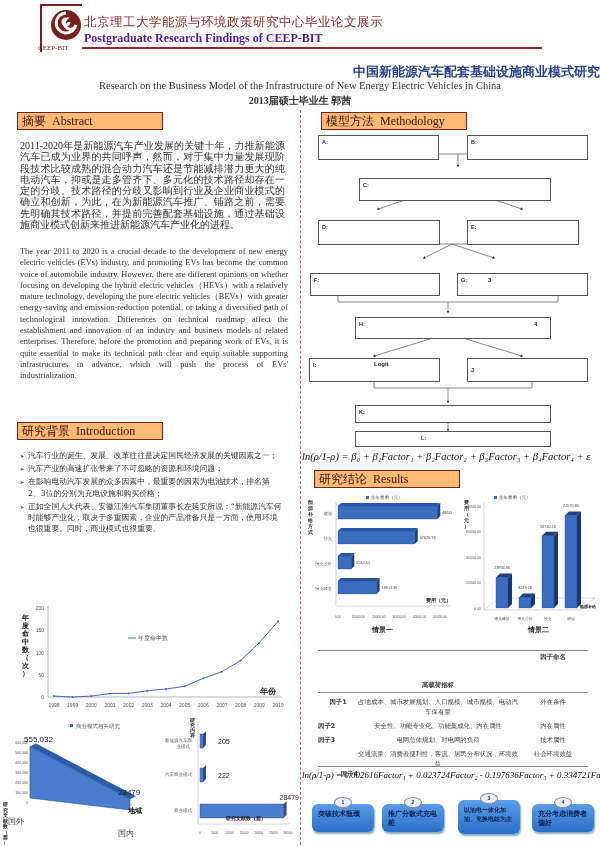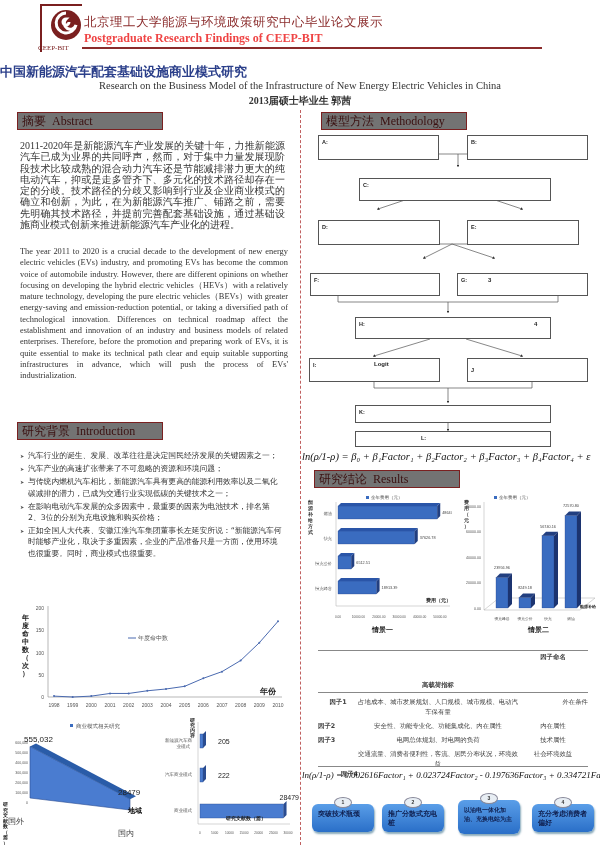--- a/index.html
+++ b/index.html
@@ -3,27 +3,27 @@
 <meta charset="utf-8">
 <style>
   html,body{margin:0;padding:0;background:#fff;}
   body{width:600px;height:847px;position:relative;overflow:hidden;font-family:"Liberation Serif","DejaVu Serif",serif;color:#333;}
   .abs{position:absolute;}
   
   #logo-box{left:40px;top:4px;width:40px;height:46px;border-left:2px solid #7a1f1f;border-top:2px solid #7a1f1f;}
   #logo-swirl{left:50px;top:8px;width:32px;height:34px;}
   #logo-text{left:38px;top:44px;font-size:7px;color:#7a1f1f;font-family:"Liberation Serif",serif;}
   #hdr-cn{left:84px;top:14px;font-size:12.5px;color:#8a2b2b;letter-spacing:0.5px;font-family:"DejaVu Sans",sans-serif;}
-  #hdr-en{left:84px;top:31px;font-size:12px;font-weight:bold;color:#ef4444;}
+  #hdr-en{left:84px;top:31px;font-size:12px;font-weight:bold;color:#4c1d95;}
   #hdr-rule{left:82px;top:47px;width:460px;height:2px;background:#8a2b2b;}
-  #title-cn{left:0;width:600px;top:63px;text-align:left;font-size:13px;font-weight:bold;color:#2b3f8a;font-family:"DejaVu Sans",sans-serif;}
+  #title-cn{left:0;width:600px;top:63px;text-align:right;font-size:13px;font-weight:bold;color:#2b3f8a;font-family:"DejaVu Sans",sans-serif;}
   #title-en{left:0;width:600px;top:80px;text-align:center;font-size:10.5px;color:#333;}
   #title-author{left:0;width:600px;top:94px;text-align:center;font-size:10px;color:#333;font-weight:bold;}
   
-  .sec{background:#737373;color:#3a1010;font-size:12px;height:16px;line-height:16px;padding-left:4px;border:1px solid #7a2020;font-family:"Liberation Serif",serif;}
+  .sec{background:#fdba74;color:#3a1010;font-size:12px;height:16px;line-height:16px;padding-left:4px;border:1px solid #7a2020;font-family:"Liberation Serif",serif;}
   .sec .cn{font-family:"DejaVu Sans",sans-serif;font-size:12px;margin-right:6px;}
   #divider{left:300px;top:110px;width:0;height:735px;border-left:1px dashed #c06060;}
   
   .para{font-size:8.4px;line-height:11.3px;color:#333;text-align:justify;}
   .para-cn{font-family:Liberation Serif, serif;font-size:10px;line-height:11.3px;}
   ul.intro{list-style:none;margin:0;padding:0;font-family:"DejaVu Sans",sans-serif;font-size:7.8px;line-height:11.2px;color:#333;}
   ul.intro li{padding-left:8px;position:relative;margin-bottom:2px;}
   ul.intro li::before{content:"➤";position:absolute;left:0;font-size:5px;top:1px;color:#555;}
   
   .fbox{position:absolute;border:1px solid #555;background:#fff;font-family:"Liberation Sans",sans-serif;font-size:5.5px;font-weight:bold;color:#222;padding:3px 0 0 3px;box-sizing:border-box;}
@@ -56,21 +56,20 @@
 </div>
 <div class="abs para para-cn" style="left:20px;top:140px;width:265px;">2011-2020年是新能源汽车产业发展的关键十年，力推新能源汽车已成为业界的共同呼声，然而，对于集中力量发展现阶段技术比较成熟的混合动力汽车还是节能减排潜力更大的纯电动汽车，抑或是走多管齐下、多元化的技术路径却存在一定的分歧。技术路径的分歧又影响到行业及企业商业模式的确立和创新，为此，在为新能源汽车推广、铺路之前，需要先明确其技术路径，并提前完善配套基础设施，通过基础设施商业模式创新来推进新能源汽车产业化的进程。</div>
 <div class="abs para" style="left:20px;top:246px;width:268px;">The year 2011 to 2020 is a crucial decade to the development of new energy electric vehicles (EVs) industry, and promoting EVs has become the common voice of automobile industry. However, there are different opinions on whether focusing on developing the hybrid electric vehicles（HEVs）with a relatively mature technology,  developing the pure electric vehicles（BEVs）with greater energy-saving and emission-reduction potential, or taking a diversified path of technological  innovation. Differences on technical roadmap affect the establishment and innovation of an industry and business models of related enterprises. Therefore, before the promotion and preparing work of EVs, it is quite essential to make its technical path clear and equip suitable supporting infrastructures in advance, which will push the process of EVs' industrialization.</div>
 
 <div class="abs sec" style="left:17px;top:422px;width:140px;">
   <span class="cn">研究背景</span><span>Introduction</span>
 </div>
 <ul class="abs intro" style="left:20px;top:450px;width:262px;">
   <li>汽车行业的诞生、发展、改革往往是决定国民经济发展的关键因素之一；</li>
   <li>汽车产业的高速扩张带来了不可忽略的资源和环境问题；</li>
-  <li>与传统内燃机汽车相比，新能源汽车具有更高的能源利用效率以及二氧化碳减排的潜力，已成为交通行业实现低碳的关键技术之一；</li>
   <li>在影响电动汽车发展的众多因素中，最重要的因素为电池技术，排名第2、3位的分别为充电设施和购买价格；</li>
   <li>正如全国人大代表、安徽江淮汽车集团董事长左延安所说：“新能源汽车何时能够产业化，取决于多重因素，企业的产品准备只是一方面，使用环境也很重要。同时，商业模式也很重要。</li>
 </ul>
 
 <svg class="abs" id="line-chart" style="left:0;top:600px;" width="300" height="112">
   <g id="lc-yticks">
       <text x="44" y="99" font-size="5" text-anchor="end" fill="#555">0</text>
       <text x="44" y="76.75" font-size="5" text-anchor="end" fill="#555">50</text>
       <text x="44" y="54.5" font-size="5" text-anchor="end" fill="#555">100</text>
       <text x="44" y="32.25" font-size="5" text-anchor="end" fill="#555">150</text>
@@ -300,21 +299,21 @@
 <div class="abs tbl" style="left:318px;top:653px;width:270px;">
   <div style="display:flex;font-weight:bold;border-bottom:1px solid #888;padding-bottom:2px;">
     <div style="width:40px;"></div>
     <div style="width:160px;text-align:center;margin-top:28px;">高载荷指标</div>
     <div style="width:70px;text-align:center;">因子命名</div>
   </div>
   <div id="tbl-rows">
       <div style="display: flex; margin-top: 4px; line-height: 10px;">
         <div style="width: 40px; text-align: center; font-weight: bold;">因子1</div>
         <div style="width: 160px; text-align: center;">占地成本、城市发展规划、人口规模、城市规模、电动汽车保有量</div>
-        <div style="width: 70px; text-align: right;">外在条件</div>
+        <div style="width: 70px; text-align: center;">外在条件</div>
       </div>
       <div style="display: flex; margin-top: 4px; line-height: 10px;">
         <div style="width: 40px; text-align: left; font-weight: bold;">因子2</div>
         <div style="width: 160px; text-align: center;">安全性、功能专业化、功能集成化、内在属性</div>
         <div style="width: 70px; text-align: center;">内在属性</div>
       </div>
       <div style="display: flex; margin-top: 4px; line-height: 10px;">
         <div style="width: 40px; text-align: left; font-weight: bold;">因子3</div>
         <div style="width: 160px; text-align: center;">电网总体规划、对电网的负荷</div>
         <div style="width: 70px; text-align: center;">技术属性</div>

